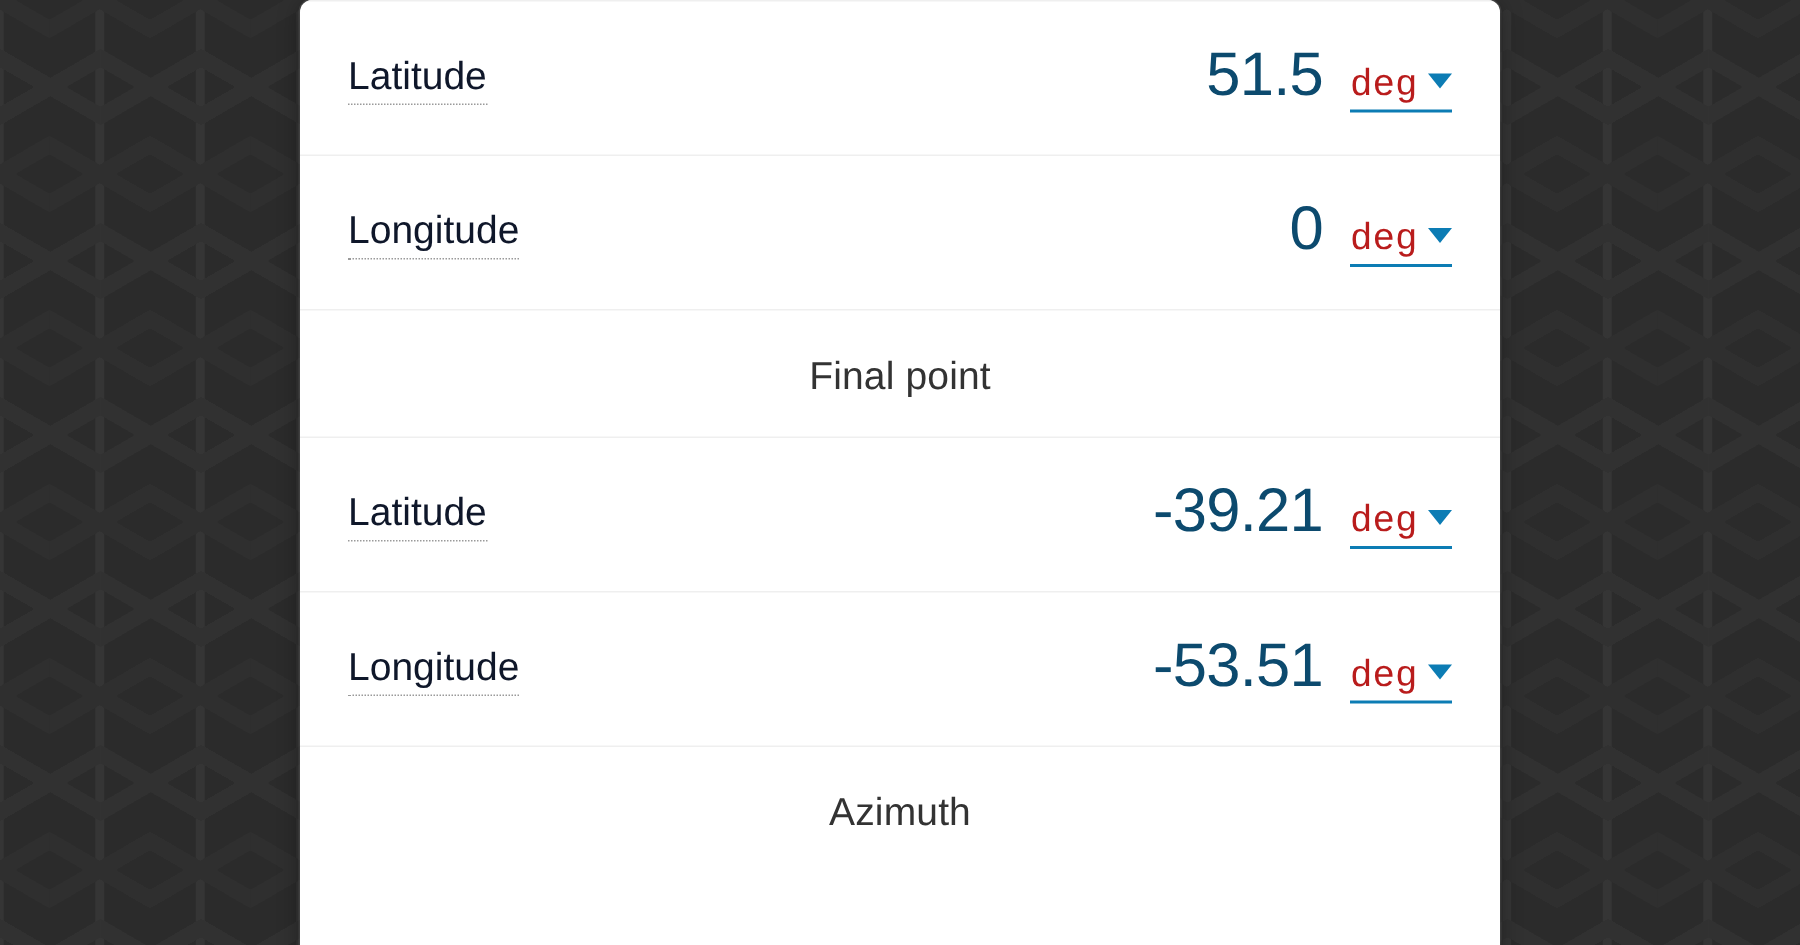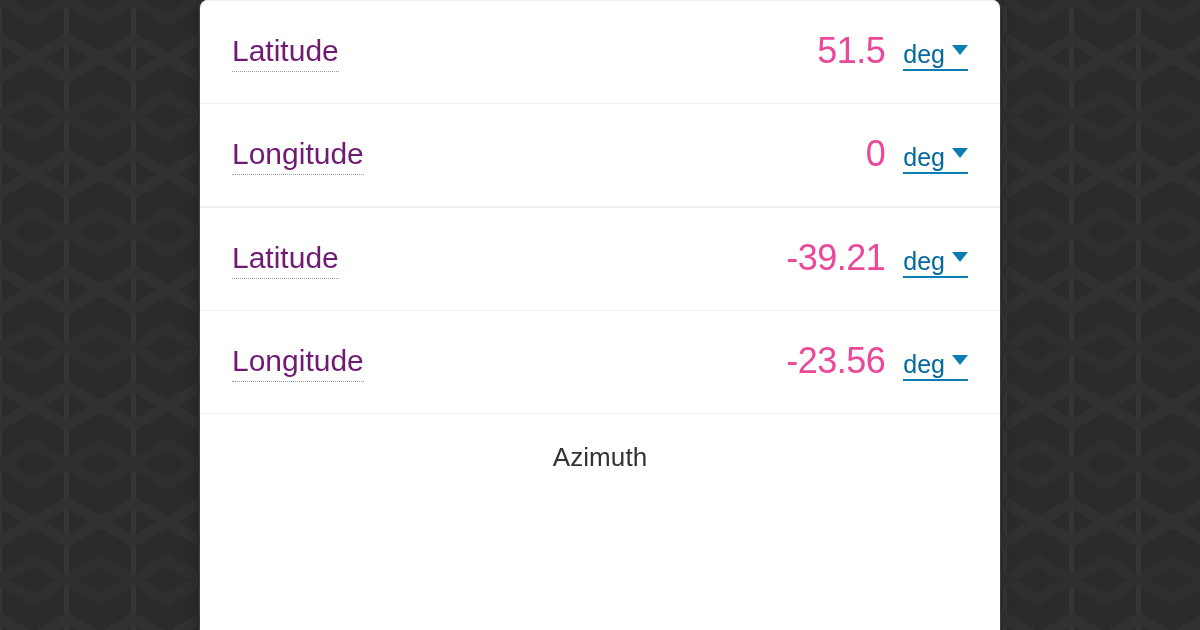--- a/index.html
+++ b/index.html
@@ -67,57 +67,57 @@
 
   .row {
     display: flex;
     align-items: center;
     justify-content: space-between;
     padding: 0 32px;
     height: 102px;
   }
 
   .row-label {
-    font-size: 30px;
-    color: #701a75;
+    font-size: 26px;
+    color: #0f172a;
     border-bottom: 1px dotted #9a9a9a;
     line-height: 1.25;
     padding-bottom: 2px;
     cursor: help;
     white-space: nowrap;
   }
 
   .row-right {
     display: flex;
     align-items: baseline;
     gap: 18px;
     white-space: nowrap;
   }
 
   .row-value {
-    font-size: 36px;
-    color: #ec4899;
+    font-size: 41px;
+    color: #0c4a6e;
     line-height: 1;
     letter-spacing: -0.5px;
   }
 
   .unit-select {
     display: inline-flex;
     align-items: center;
     gap: 7px;
     color: #0c7cb4;
     font-size: 25px;
     line-height: 1.15;
     border-bottom: 2px solid #0c7cb4;
     padding-bottom: 1px;
     cursor: pointer;
     text-decoration: none;
   }
 
-  .unit-label { color: #0369a1; }
+  .unit-label { color: #b91c1c; font-family: Liberation Mono, monospace; }
 
   .caret {
     width: 0;
     height: 0;
     border-left: 8px solid transparent;
     border-right: 8px solid transparent;
     border-top: 10px solid #0c7cb4;
     display: inline-block;
     position: relative;
     top: -4px;
@@ -155,40 +155,41 @@
           <span class="unit-label">deg</span>
           <span class="caret"></span>
         </span>
       </span>
     </div>
   </div>
 
   <div class="divider"></div>
 
   <div>
+    <div class="section-header">Final point</div>
 
     <div class="divider"></div>
 
     <div class="row">
       <span class="row-label">Latitude</span>
       <span class="row-right">
         <span class="row-value">-39.21</span>
         <span class="unit-select">
           <span class="unit-label">deg</span>
           <span class="caret"></span>
         </span>
       </span>
     </div>
 
     <div class="divider"></div>
 
     <div class="row">
       <span class="row-label">Longitude</span>
       <span class="row-right">
-        <span class="row-value">-23.56</span>
+        <span class="row-value">-53.51</span>
         <span class="unit-select">
           <span class="unit-label">deg</span>
           <span class="caret"></span>
         </span>
       </span>
     </div>
   </div>
 
   <div class="divider"></div>
 

